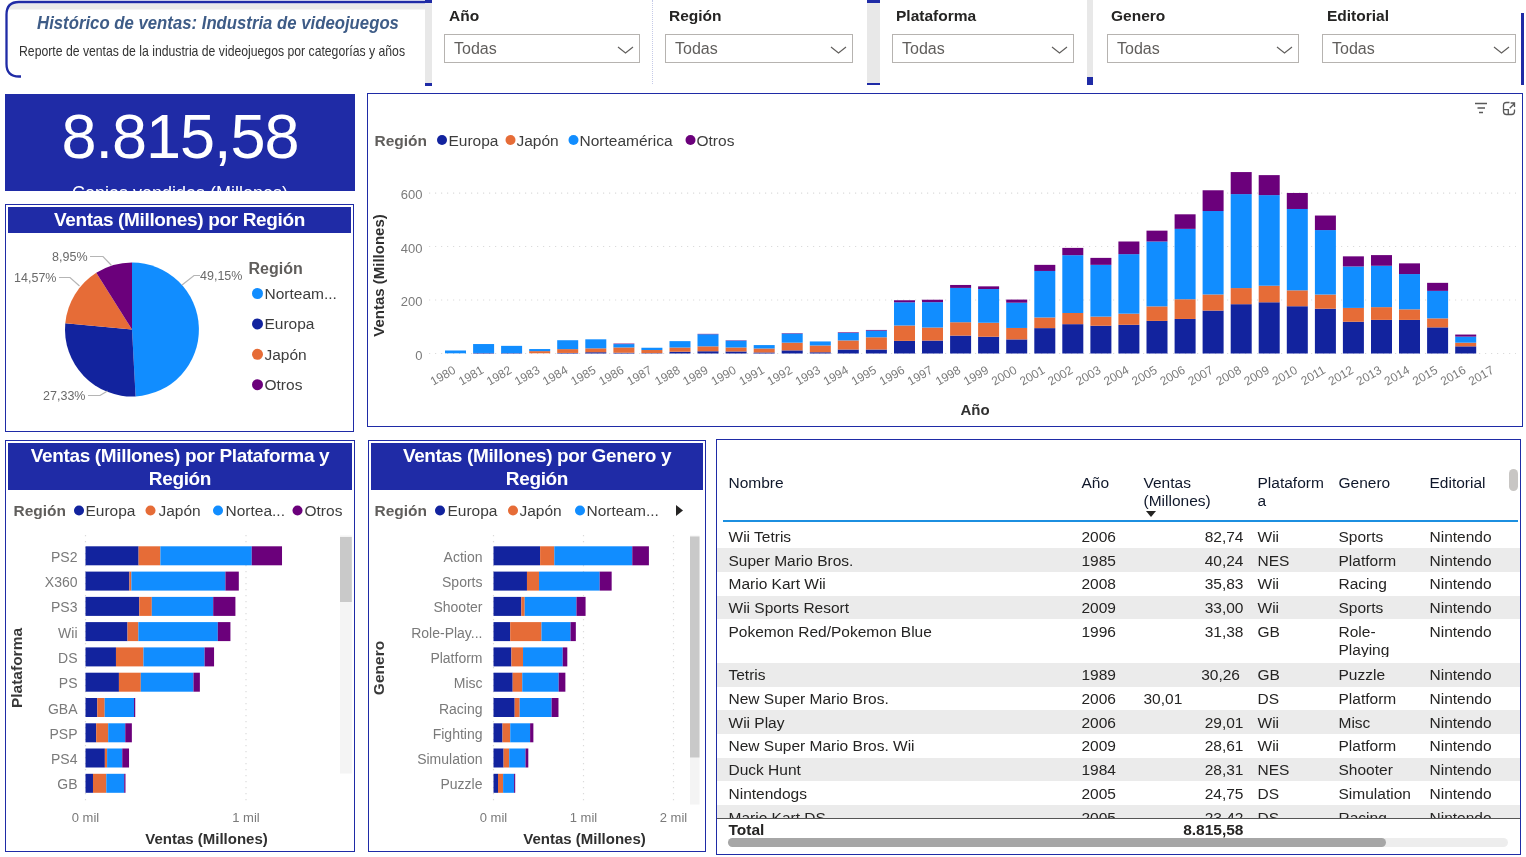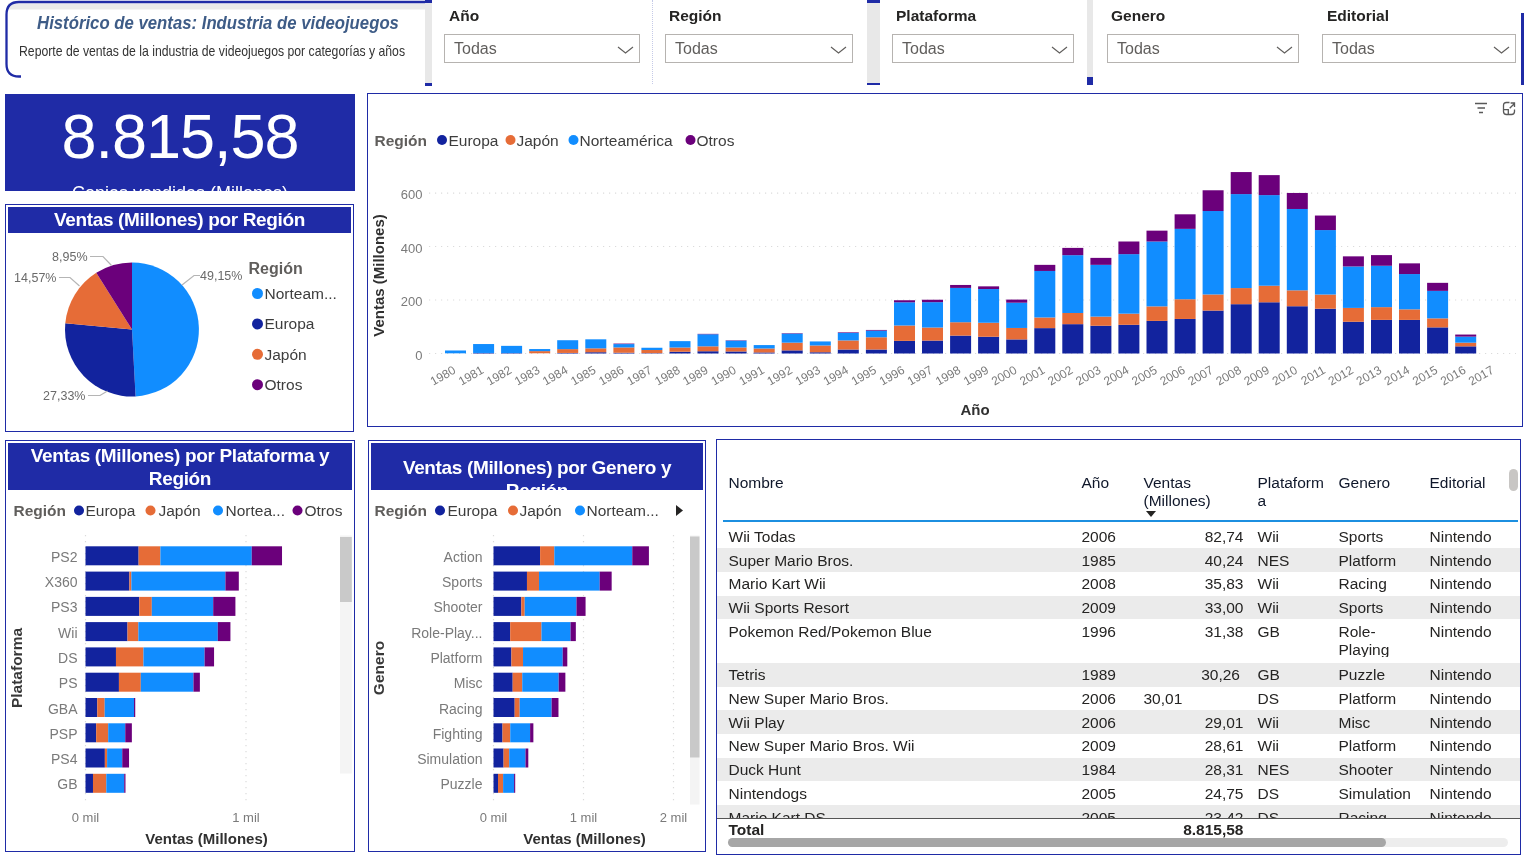--- a/index.html
+++ b/index.html
@@ -367,21 +367,21 @@
       <rect x="118.20" y="332.8" width="1.28" height="19" fill="#6B007B"></rect>
       <text x="71.5" y="348.3" text-anchor="end" font-size="14" fill="#7a7a7a">GB</text>
       <text transform="rotate(-90 15.5 227)" x="15.5" y="227" text-anchor="middle" font-size="15.5" fill="#383838" font-weight="bold">Plataforma</text>
       <text x="200.5" y="403" text-anchor="middle" font-size="15" fill="#303030" font-weight="bold">Ventas (Millones)</text>
       <rect x="334" y="94.5" width="11.8" height="238.0" fill="#f4f4f4"></rect>
       <rect x="334" y="96" width="11.8" height="65" fill="#c9c9c9"></rect>
     </svg>
 </div>
 
 <div class="card" style="left:368px;top:440px;width:338px;height:412px">
-<div class="tbar" style="top:2px;height:47px;font-size:19px;line-height:22.5px;padding-top:14px">Ventas (Millones) por Genero y<br>Región</div>
+<div class="tbar" style="top:2px;height:47px;font-size:19px;line-height:22.5px;padding-top:2px">Ventas (Millones) por Genero y<br>Región</div>
 <svg width="335" height="409" viewBox="0 0 335 409">
       <text x="5.5" y="75.0" font-size="15.5" font-weight="bold" fill="#605E5C">Región</text>
       <circle cx="71" cy="69.5" r="5" fill="#12239E"></circle>
       <text x="78.5" y="75.0" font-size="15.5" fill="#3d3d3d">Europa</text>
       <circle cx="144" cy="69.5" r="5" fill="#E66C37"></circle>
       <text x="150.5" y="75.0" font-size="15.5" fill="#3d3d3d">Japón</text>
       <circle cx="211" cy="69.5" r="5" fill="#118DFF"></circle>
       <text x="217.5" y="75.0" font-size="15.5" fill="#3d3d3d">Norteam...</text>
       <path d="M307,64 L307,75 L314,69.5 Z" fill="#252423"></path>
       <line x1="124.5" y1="94" x2="124.5" y2="364" stroke="#DBDBDB" stroke-width="1.2" stroke-dasharray="1.2 4.8"></line>
@@ -452,21 +452,21 @@
 <div class="hspan" style="left:364.5px;top:34px">Año</div>
 <div class="hspan" style="left:426.5px;top:34px">Ventas<br>(Millones)</div>
 <div class="hspan" style="left:540.5px;top:34px">Plataform<br>a</div>
 <div class="hspan" style="left:621.5px;top:34px">Genero</div>
 <div class="hspan" style="left:712.5px;top:34px">Editorial</div>
 <svg class="abs" style="left:428px;top:70px" width="12" height="8">
       <path d="M1,1 L11,1 L6,7 Z" fill="#252423"></path>
     </svg>
 <div class="abs" style="left:6px;top:80px;width:795px;height:1.6px;background:#1c8fe0"></div>
 <div class="trow" style="top:84.5px;height:23.7px;background:#fff">
-      <span style="left:11.5px">Wii Todas</span>
+      <span style="left:11.5px">Wii Tetris</span>
       <span style="left:364.5px">2006</span>
       <span style="left:426.5px;width:100px;text-align:right">82,74</span>
       <span style="left:540.5px">Wii</span>
       <span style="left:621.5px">Sports</span>
       <span style="left:712.5px">Nintendo</span>
     </div>
     <div class="trow" style="top:108.2px;height:23.7px;background:#ebebeb">
       <span style="left:11.5px">Super Mario Bros.</span>
       <span style="left:364.5px">1985</span>
       <span style="left:426.5px;width:100px;text-align:right">40,24</span>

